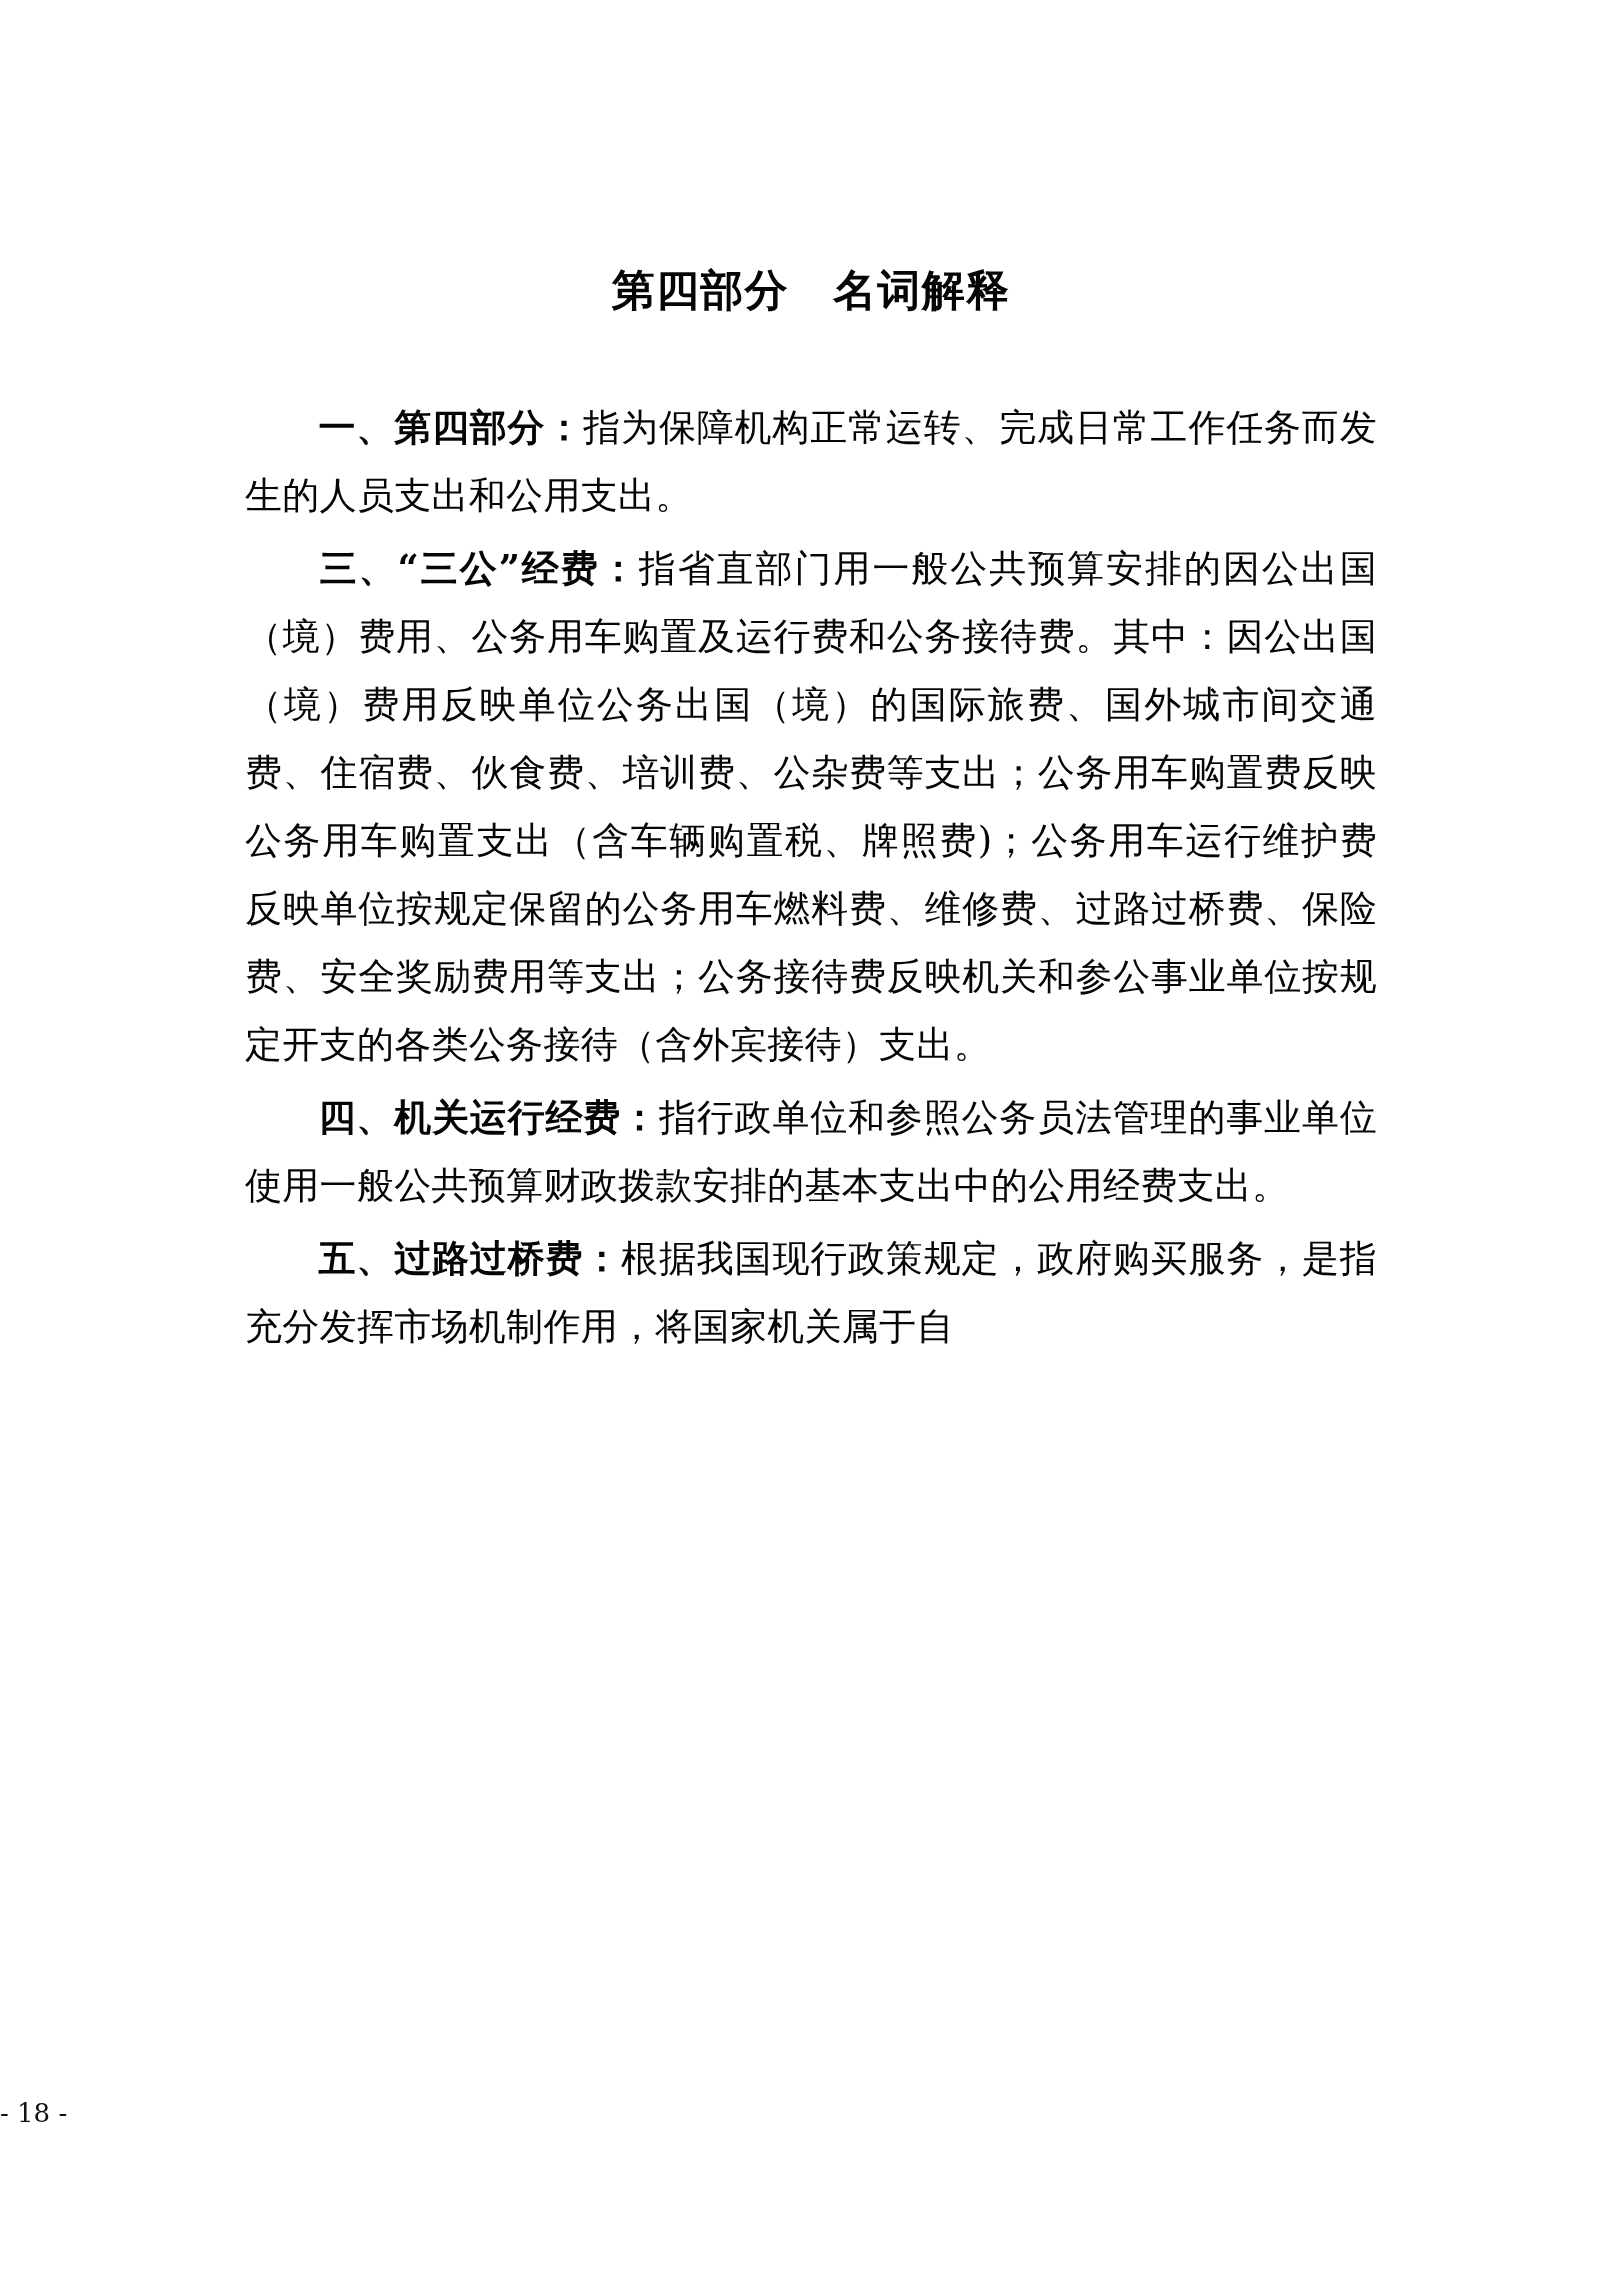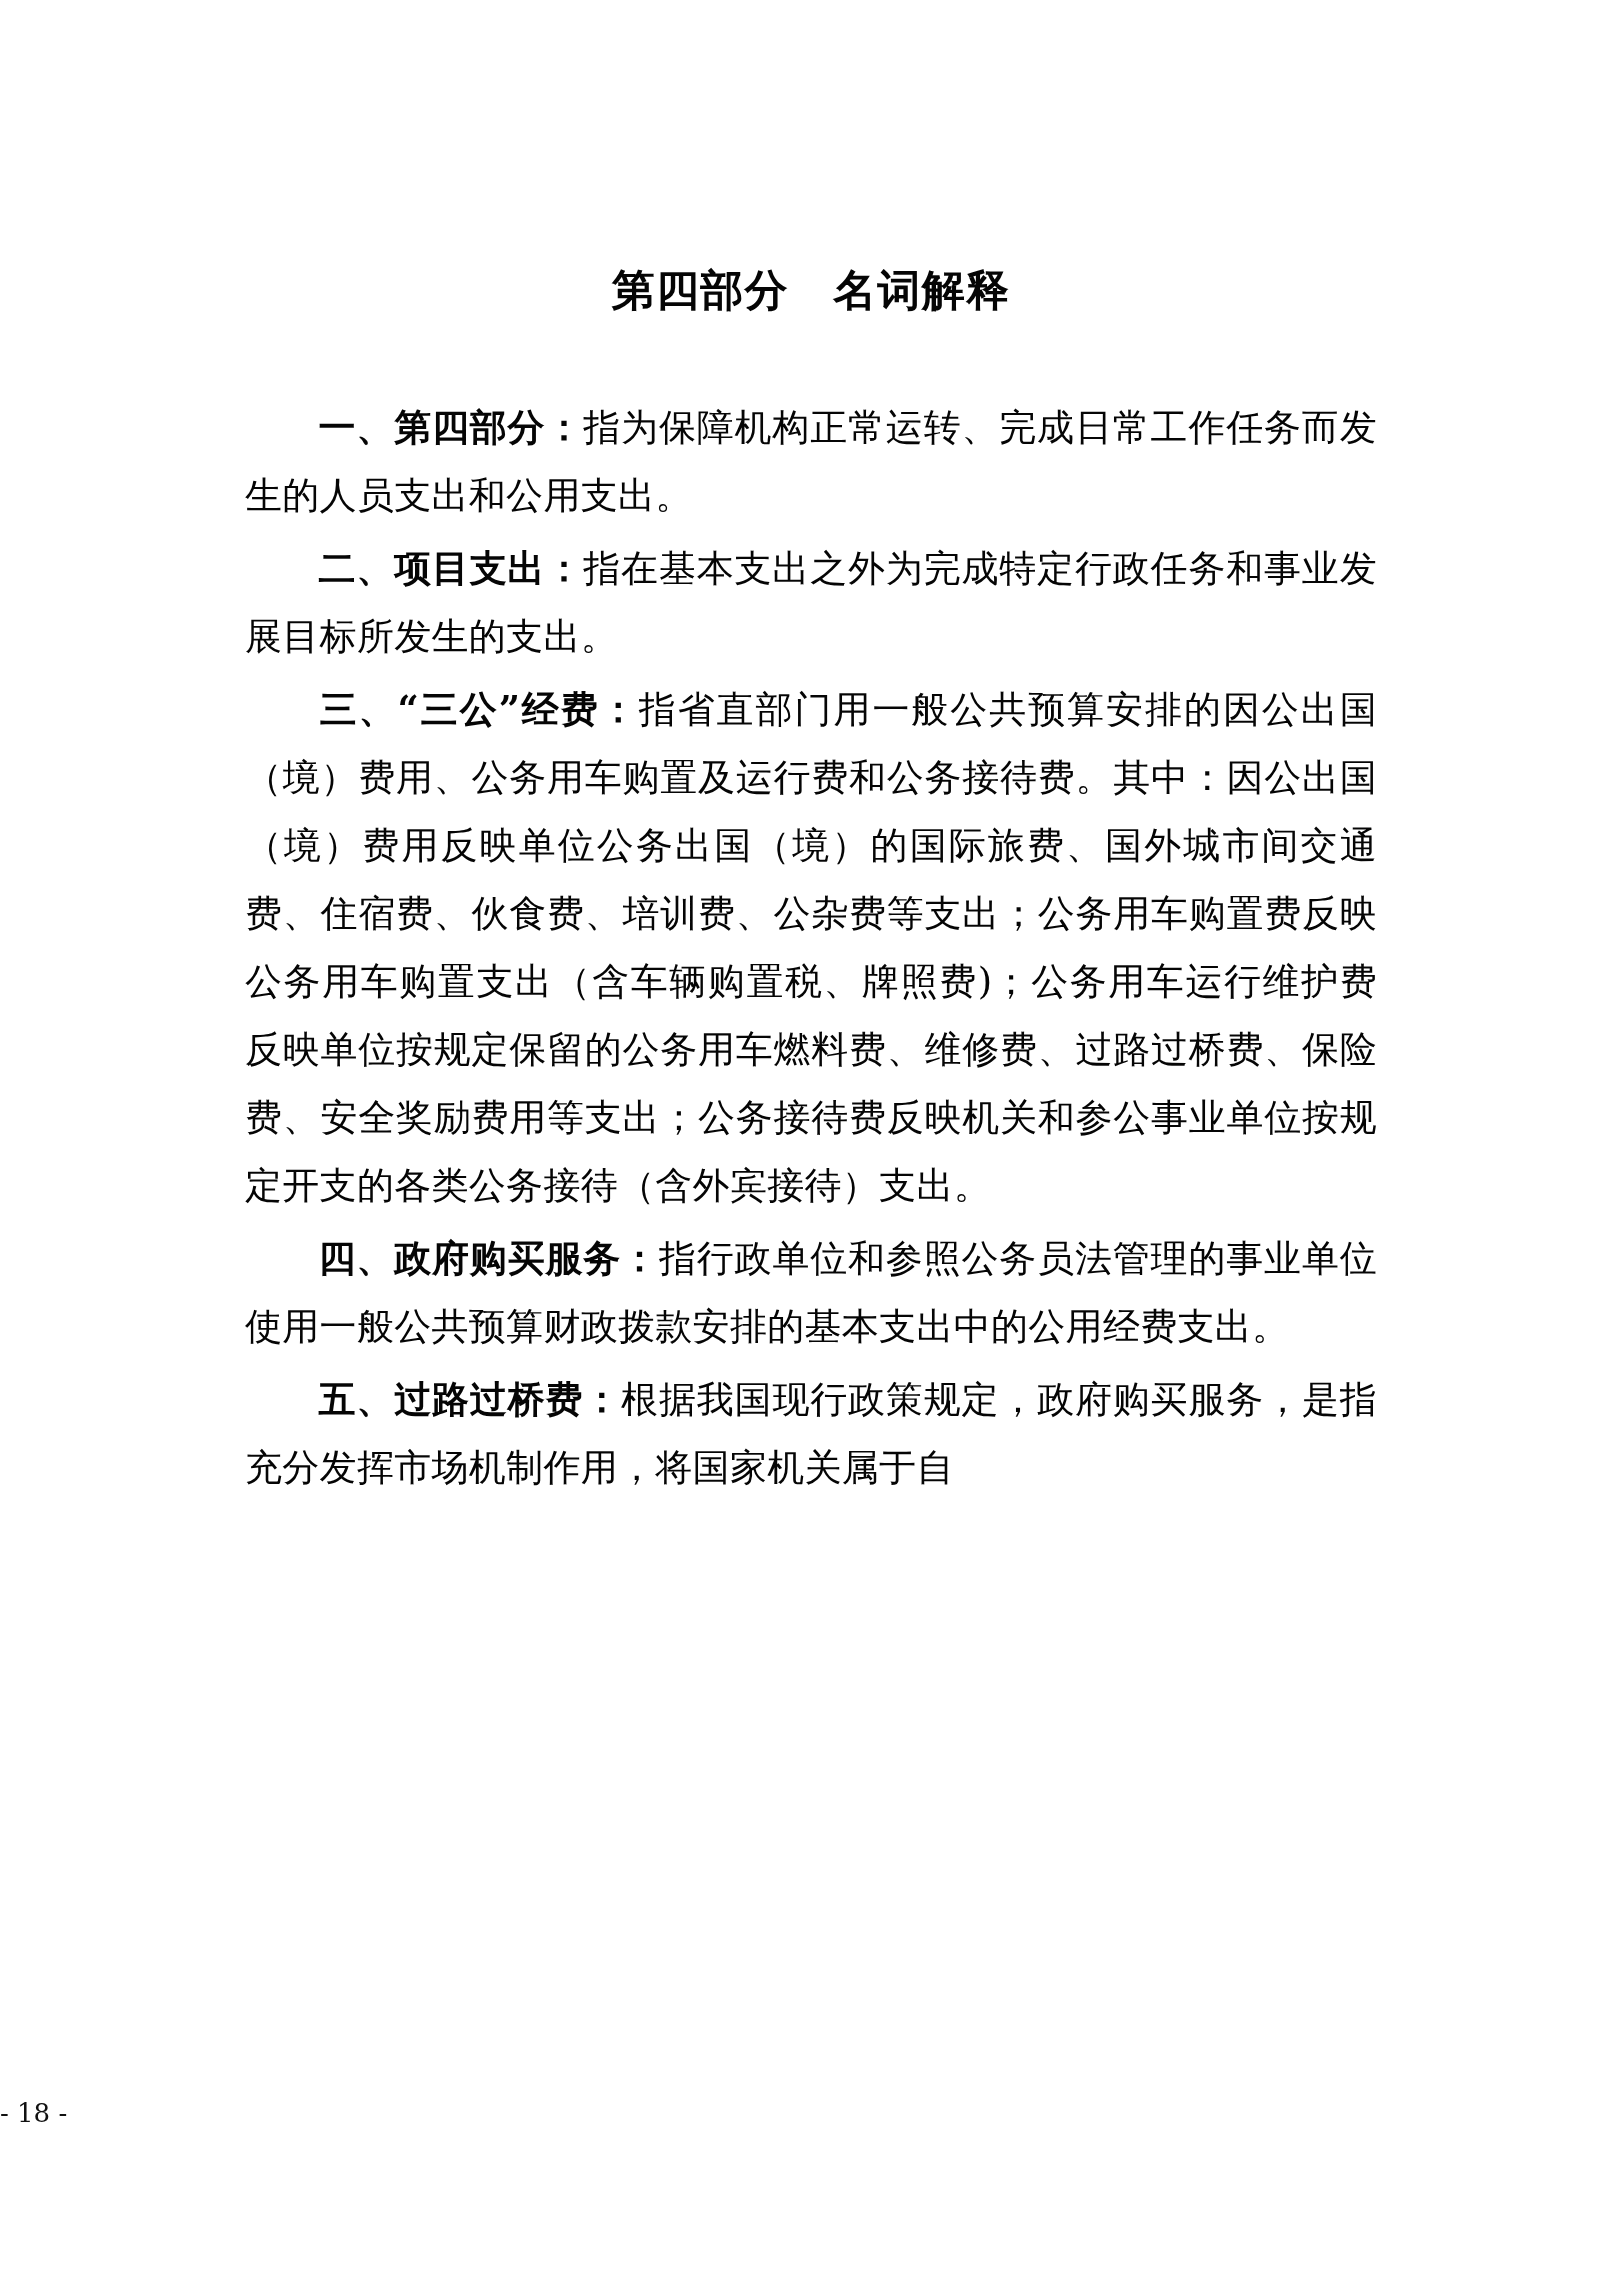--- a/index.html
+++ b/index.html
@@ -62,25 +62,24 @@
 <body>
 
 <div class="page">
 
   <div class="content">
 
     <h1 class="doc-title">第四部分　名词解释</h1>
 
     <p class="para"><span class="indent"></span><b>一、第四部分：</b><span>指为保障机构正常运转、完成日常工作任务而发生的人员支出和公用支出。</span></p>
 
-    <p class="para"><span class="indent"></span><b>二、项目支出：</b><span>指在基本支出之外为完成特定行政任务和事业发展目标所发生的支出。</span></p>
 
     <p class="para"><span class="indent"></span><b>三、“三公”经费：</b><span>指省直部门用一般公共预算安排的因公出国（境）费用、公务用车购置及运行费和公务接待费。其中：因公出国（境）费用反映单位公务出国（境）的国际旅费、国外城市间交通费、住宿费、伙食费、培训费、公杂费等支出；公务用车购置费反映公务用车购置支出（含车辆购置税、牌照费)；公务用车运行维护费反映单位按规定保留的公务用车燃料费、维修费、过路过桥费、保险费、安全奖励费用等支出；公务接待费反映机关和参公事业单位按规定开支的各类公务接待（含外宾接待）支出。</span></p>
 
-    <p class="para"><span class="indent"></span><b>四、政府购买服务：</b><span>指行政单位和参照公务员法管理的事业单位使用一般公共预算财政拨款安排的基本支出中的公用经费支出。</span></p>
+    <p class="para"><span class="indent"></span><b>四、机关运行经费：</b><span>指行政单位和参照公务员法管理的事业单位使用一般公共预算财政拨款安排的基本支出中的公用经费支出。</span></p>
 
     <p class="para"><span class="indent"></span><b>五、过路过桥费：</b><span>根据我国现行政策规定，政府购买服务，是指充分发挥市场机制作用，将国家机关属于自</span></p>
 
   </div>
 
   <div class="footer">- 18 -</div>
 
 </div>
 
 

